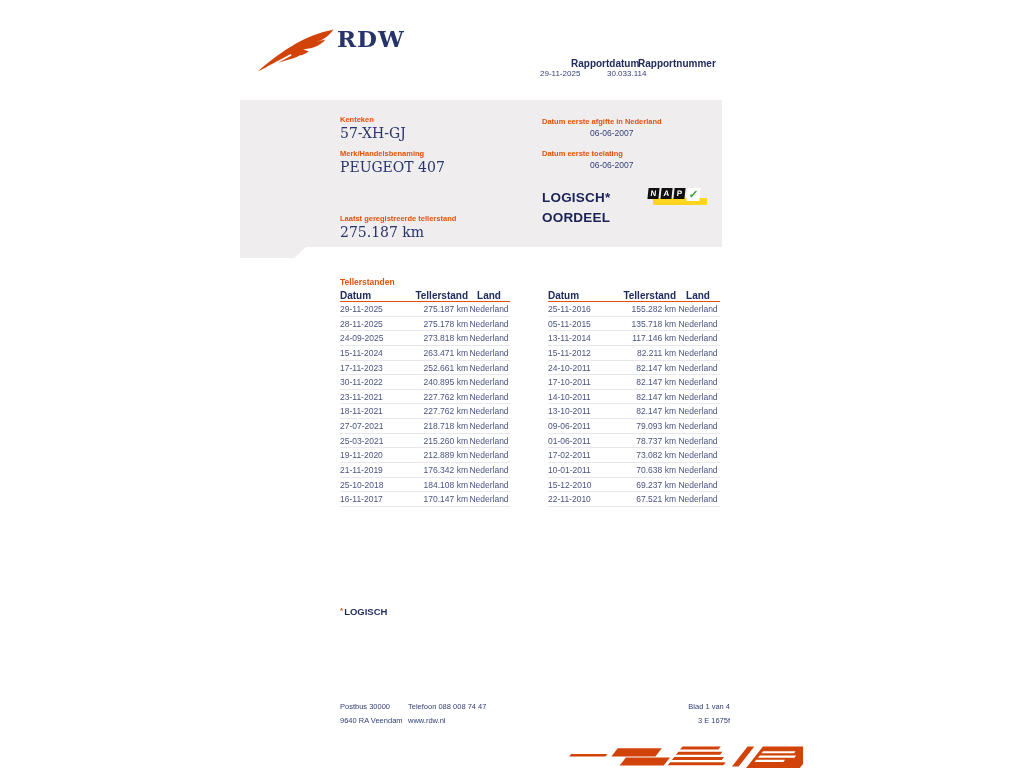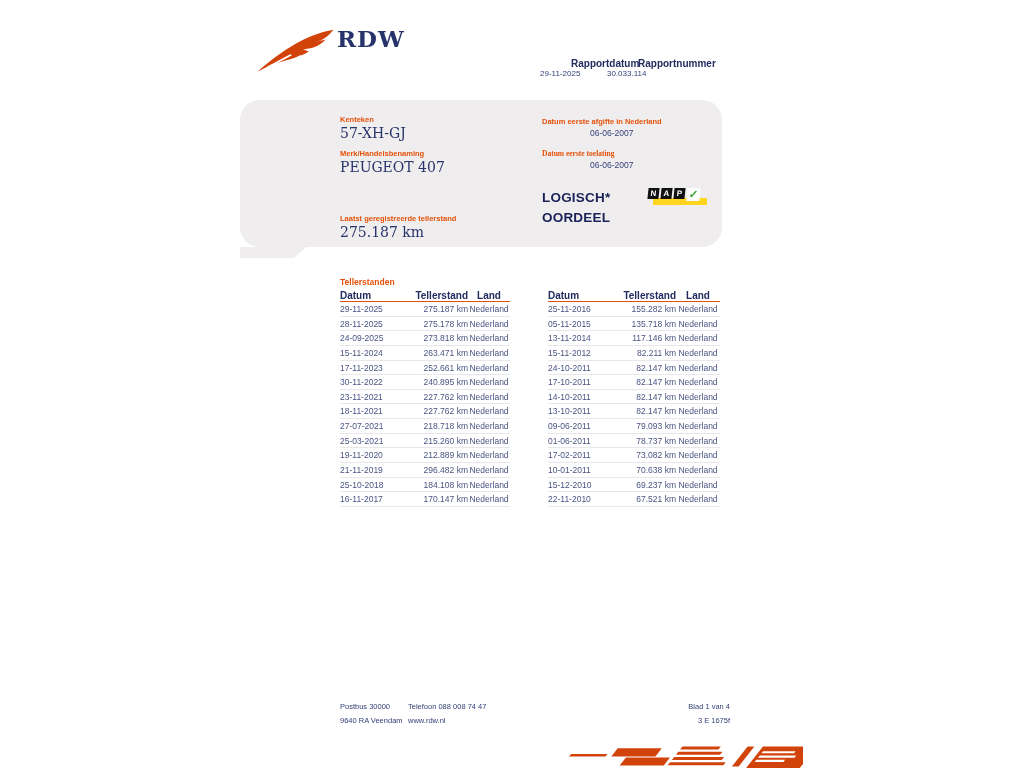--- a/index.html
+++ b/index.html
@@ -10,21 +10,21 @@
   
   .logo-svg { position:absolute; left:256px; top:26px; width:80px; height:48px; }
   .wordmark { position:absolute; left:337px; top:25px; font-family:"DejaVu Serif", serif;
               font-size:23px; font-weight:bold; letter-spacing:1px; color:#27336B; }
   .doc-title { position:absolute; left:540px; top:28px; font-family:"DejaVu Serif", serif;
                font-size:16.5px; font-weight:bold; color:#E2590A; }
   .meta-label { position:absolute; font-size:10px; font-weight:bold; color:#222C5E;padding-left:31px; }
   .meta-value { position:absolute; font-size:8px; color:#333F77; }
 
   
-  .facts-box { position:absolute; left:240px; top:100px; width:482px; height:147px; background:#EFEDEE;border-radius:20px; }
+  .facts-box { position:absolute; left:240px; top:100px; width:482px; height:147px; background:#EFEDEE; }
   .facts-tab { position:absolute; left:240px; top:247px; width:66px; height:11px; background:#EFEDEE;
                clip-path:polygon(0 0, 100% 0, calc(100% - 12px) 100%, 0 100%); }
   .box-label { position:absolute; font-size:7.5px; font-weight:bold; color:#E4510A; }
   .box-value-lg { position:absolute; font-family:"DejaVu Serif", serif; font-size:14px; color:#27336B; }
   .box-value-sm { position:absolute; font-size:8.5px; color:#333F77;padding-left:48px; }
   .oordeel { position:absolute; left:302px; top:88px; font-size:13.5px; font-weight:bold;
              color:#1A2258; line-height:20px; letter-spacing:0.2px; }
 
   
   .nap { position:absolute; left:408px; top:88px; display:flex; gap:2px; }
@@ -85,21 +85,21 @@
   <div class="facts-box">
     <div class="box-label" style="left:100px; top:15px;">Kenteken</div>
     <div class="box-value-lg" style="left:100px; top:25px;">57-XH-GJ</div>
     <div class="box-label" style="left:100px; top:49px;">Merk/Handelsbenaming</div>
     <div class="box-value-lg" style="left:100px; top:59px;">PEUGEOT 407</div>
     <div class="box-label" style="left:100px; top:114px;">Laatst geregistreerde tellerstand</div>
     <div class="box-value-lg" style="left:100px; top:124px;">275.187 km</div>
 
     <div class="box-label" style="left:302px; top:17px;">Datum eerste afgifte in Nederland</div>
     <div class="box-value-sm" style="left:302px; top:28px;">06-06-2007</div>
-    <div class="box-label" style="left:302px; top:49px;font-family:Liberation Serif, serif;">Datum eerste toelating</div>
+    <div class="box-label" style="left:302px; top:49px;">Datum eerste toelating</div>
     <div class="box-value-sm" style="left:302px; top:60px;">06-06-2007</div>
 
     <div class="oordeel">
       <span>LOGISCH*</span><br>
       <span>OORDEEL</span>
     </div>
 
     <div class="nap">
       <span class="nap-bar"></span>
       <span class="nap-letter">N</span>
@@ -169,21 +169,21 @@
           <span class="t-cell c-tellerstand">215.260 km</span>
           <span class="t-cell c-land">Nederland</span>
         </div>
         <div class="t-row">
           <span class="t-cell c-datum">19-11-2020</span>
           <span class="t-cell c-tellerstand">212.889 km</span>
           <span class="t-cell c-land">Nederland</span>
         </div>
         <div class="t-row">
           <span class="t-cell c-datum">21-11-2019</span>
-          <span class="t-cell c-tellerstand">296.482 km</span>
+          <span class="t-cell c-tellerstand">176.342 km</span>
           <span class="t-cell c-land">Nederland</span>
         </div>
         <div class="t-row">
           <span class="t-cell c-datum">25-10-2018</span>
           <span class="t-cell c-tellerstand">184.108 km</span>
           <span class="t-cell c-land">Nederland</span>
         </div>
         <div class="t-row">
           <span class="t-cell c-datum">16-11-2017</span>
           <span class="t-cell c-tellerstand">170.147 km</span>
@@ -266,20 +266,23 @@
         </div>
         <div class="t-row">
           <span class="t-cell c-datum">22-11-2010</span>
           <span class="t-cell c-tellerstand">67.521 km</span>
           <span class="t-cell c-land">Nederland</span>
         </div>
       </div>
   </div>
 
   <div class="footnote">
+    <div class="footnote-title">
+      <span class="ast">*</span><span>LOGISCH</span>
+    </div>
   </div>
 
   <div class="footer-col c1">
     <div>Postbus 30000</div>
     <div>9640 RA Veendam</div>
   </div>
   <div class="footer-col c2">
     <div>Telefoon 088 008 74 47</div>
     <div><a href="#">www.rdw.nl</a></div>
   </div>

